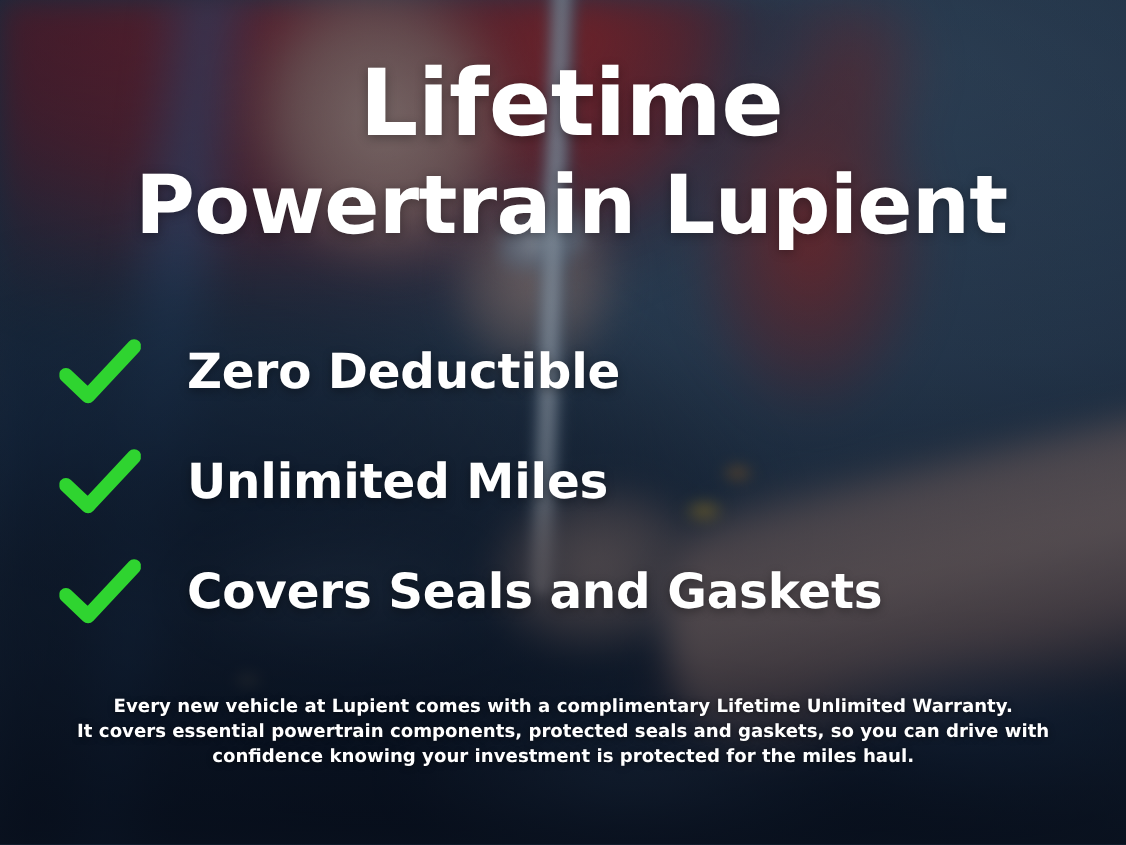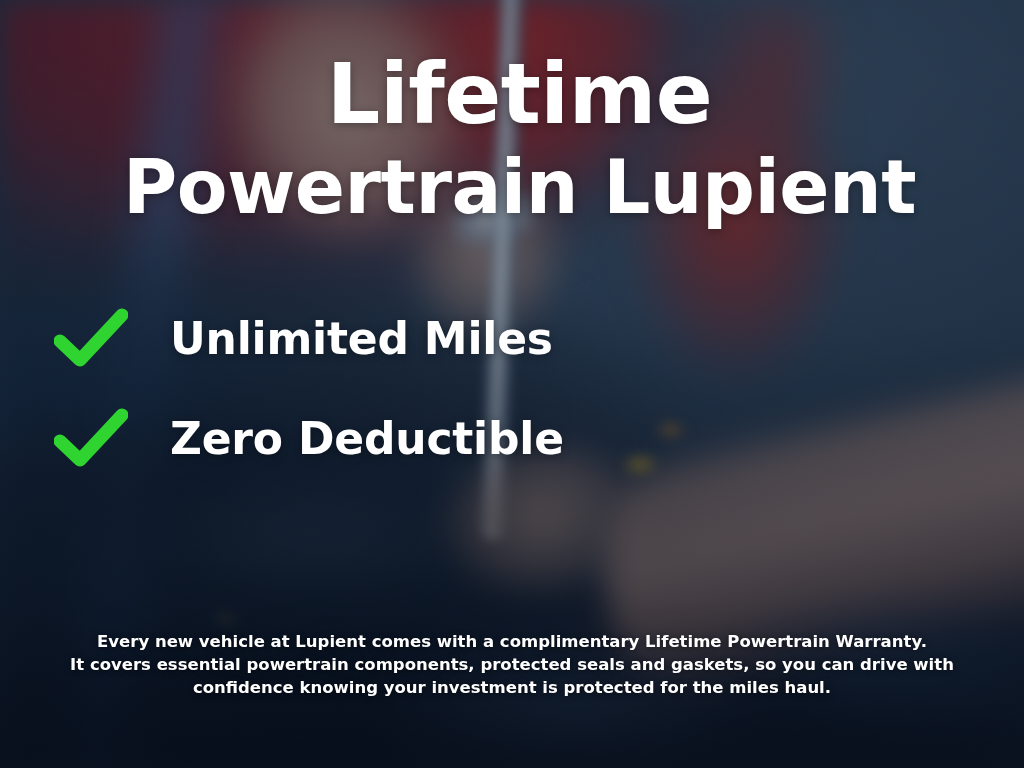--- a/index.html
+++ b/index.html
@@ -244,35 +244,43 @@
     <div class="headline headline-2">Powertrain Lupient</div>
 
     <div class="bullets">
 
       <div class="bullet-row">
         <span class="check-wrap">
           <svg class="check-icon" width="74" height="60" viewBox="0 0 74 60" aria-hidden="true">
             <path d="M6 33 L26 52 L68 7" fill="none" stroke="#2fd430" stroke-width="13" stroke-linecap="round" stroke-linejoin="round"></path>
           </svg>
         </span>
-        <span class="bullet-label">Unlimited Miles</span>
+        <span class="bullet-label">Zero Deductible</span>
       </div>
 
       <div class="bullet-row">
         <span class="check-wrap">
           <svg class="check-icon" width="74" height="60" viewBox="0 0 74 60" aria-hidden="true">
             <path d="M6 33 L26 52 L68 7" fill="none" stroke="#2fd430" stroke-width="13" stroke-linecap="round" stroke-linejoin="round"></path>
           </svg>
         </span>
-        <span class="bullet-label">Zero Deductible</span>
+        <span class="bullet-label">Unlimited Miles</span>
       </div>
 
+      <div class="bullet-row">
+        <span class="check-wrap">
+          <svg class="check-icon" width="74" height="60" viewBox="0 0 74 60" aria-hidden="true">
+            <path d="M6 33 L26 52 L68 7" fill="none" stroke="#2fd430" stroke-width="13" stroke-linecap="round" stroke-linejoin="round"></path>
+          </svg>
+        </span>
+        <span class="bullet-label">Covers Seals and Gaskets</span>
+      </div>
 
     </div>
 
     <div class="fineprint">
-      <div>Every new vehicle at Lupient comes with a complimentary Lifetime Powertrain Warranty.</div>
+      <div>Every new vehicle at Lupient comes with a complimentary Lifetime Unlimited Warranty.</div>
       <div>It covers essential powertrain components, protected seals and gaskets, so you can drive with</div>
       <div>confidence knowing your investment is protected for the miles haul.</div>
     </div>
 
   </div>
 </div>
 
 </body></html>

